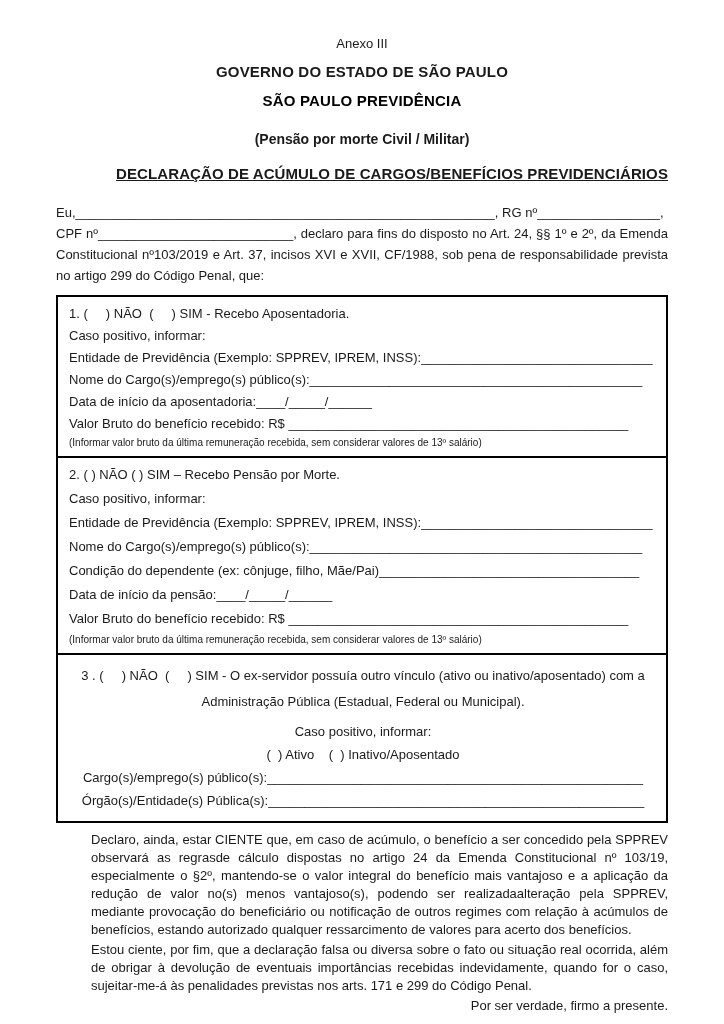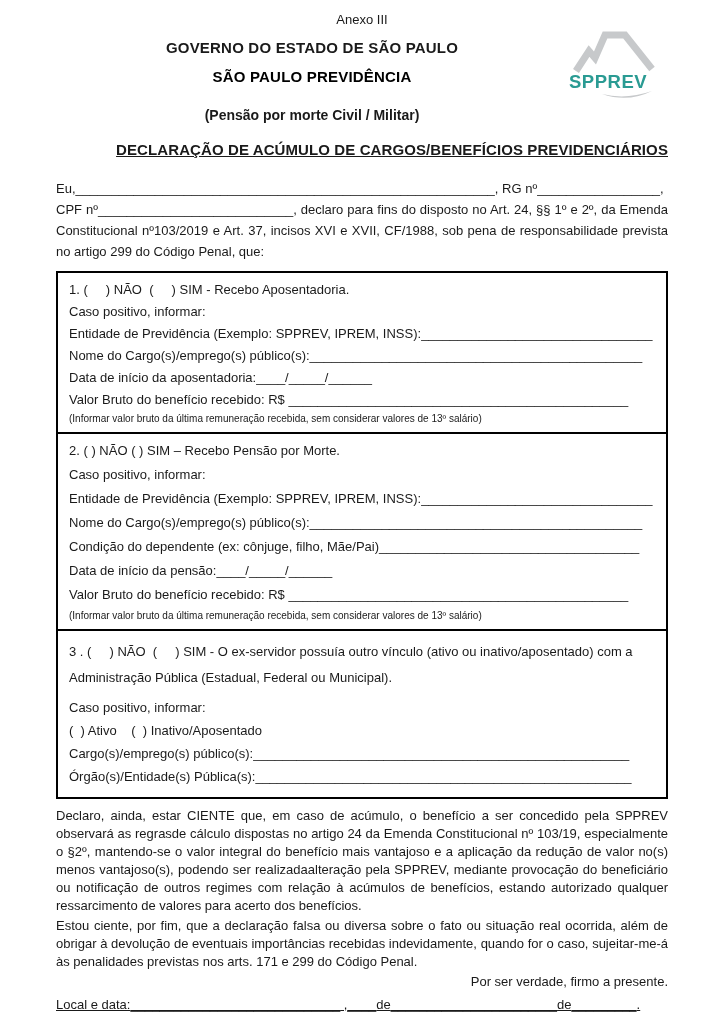--- a/index.html
+++ b/index.html
@@ -1,20 +1,20 @@
 <!DOCTYPE html>
 <html><head>
 <meta charset="utf-8">
 <style>
   html,body { margin:0; padding:0; background:#ffffff; }
   .page {
     width:724px; height:1018px; box-sizing:border-box;
     background:#ffffff; color:#1a1a1a;
     font-family:"Liberation Sans","DejaVu Sans",sans-serif;
-    padding:12px 56px 0 56px; overflow:hidden; position:relative;
+    padding:36px 56px 0 56px; overflow:hidden; position:relative;
   }
   .anexo { text-align:center; font-size:13px; margin-bottom:2px; }
   .header-row { display:flex; align-items:flex-start; margin-top:2px; }
   .crest-wrap { width:86px; flex:0 0 86px; }
   .header-center { flex:1; text-align:center; padding-top:10px; }
   .gov-title { font-weight:bold; font-size:15px; letter-spacing:0.2px; }
   .agency-title { font-weight:bold; font-size:15px; color:#000000; margin-top:12px; letter-spacing:0.2px; }
   .form-subtitle { font-weight:bold; font-size:14px; margin-top:22px; }
   .logo-wrap { width:100px; flex:0 0 100px; }
   .form-title {
@@ -22,49 +22,42 @@
     text-decoration:underline; margin-top:18px; letter-spacing:0.1px;
   }
   .intro { margin-top:20px; font-size:13px; }
   .intro-line1 { white-space:pre; line-height:21px; }
   .intro-p { margin:0; text-align:justify; line-height:21px; }
   .boxes { border:2px solid #000; margin-top:9px; }
   .fbox { padding:8px 9px 6px 11px; }
   .fbox + .fbox { border-top:2px solid #000; }
   .bline { font-size:13px; line-height:17px; white-space:pre-wrap; margin:0 0 5px 0; }
   .fbox-2 .bline { margin-bottom:7px; }
-  .fbox-3 .bline { margin-bottom:6px; }
+  .fbox-3 .bline { margin-bottom:6px;text-align:center; }
   .bline.heading3 { line-height:26px; margin-bottom:8px; }
   .note { font-size:10px; margin:4px 0 2px 0; white-space:pre-wrap; }
   .blank, .cb { letter-spacing:0; }
-  .decl { margin-top:8px; }
+  .decl { margin-top:8px;margin-left:35px; }
   .decl p { margin:0 0 2px 0; font-size:13px; line-height:18px; text-align:justify; }
   .closing { text-align:right; font-size:13px; margin-top:3px; }
   .localdata { margin-top:8px; font-size:13px; white-space:pre;text-decoration:underline; }
   svg text { font-family:"Liberation Sans","DejaVu Sans",sans-serif; }
 </style>
 </head>
 <body>
 
 <div class="page">
 
   <div class="anexo">Anexo III</div>
 
   <div class="header-row">
     <div class="header-center">
       <div class="gov-title">GOVERNO DO ESTADO DE SÃO PAULO</div>
       <div class="agency-title">SÃO PAULO PREVIDÊNCIA</div>
       <div class="form-subtitle">(Pensão por morte Civil / Militar)</div>
-    </div>
-    <div class="logo-wrap">
-      <svg width="100" height="70" viewBox="0 0 100 70" aria-hidden="true">
-        <path d="M8,42 L21,22 L27,29 L37,6 L57,6 L84,40" stroke="#c7c9cb" stroke-width="7" fill="none" stroke-linejoin="miter"></path>
-        <text x="1" y="59" font-size="18.5" font-weight="bold" fill="#2a9b93" letter-spacing="0.5">SPPREV</text>
-        <path d="M34,65 Q58,71 84,62 Q60,74 34,65 Z" fill="#c7c9cb"></path>
-      </svg>
     </div>
   </div>
 
   <div class="form-title">DECLARAÇÃO DE ACÚMULO DE CARGOS/BENEFÍCIOS PREVIDENCIÁRIOS</div>
 
   <div class="intro">
     <div class="intro-line1"><span>Eu,</span><span class="blank">__________________________________________________________</span><span>, RG nº</span><span class="blank">_________________</span><span>,</span></div>
     <p class="intro-p"><span>CPF nº</span><span class="blank">___________________________</span><span>, declaro para fins do disposto no Art. 24, §§ 1º e 2º, da Emenda Constitucional nº103/2019 e Art. 37, incisos XVI e XVII, CF/1988, sob pena de responsabilidade prevista no artigo 299 do Código Penal, que:</span></p>
   </div>
 

